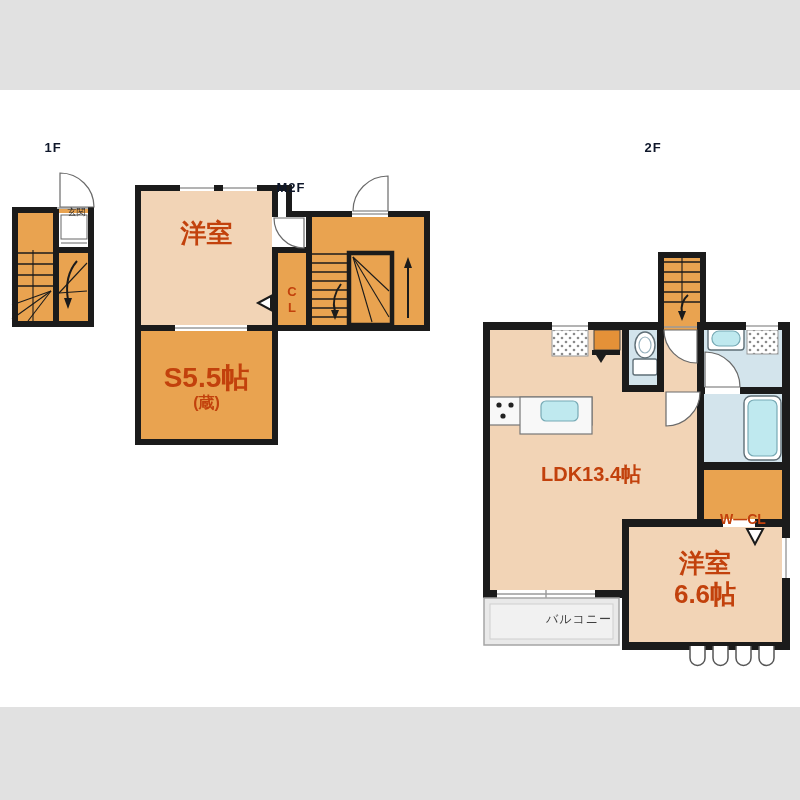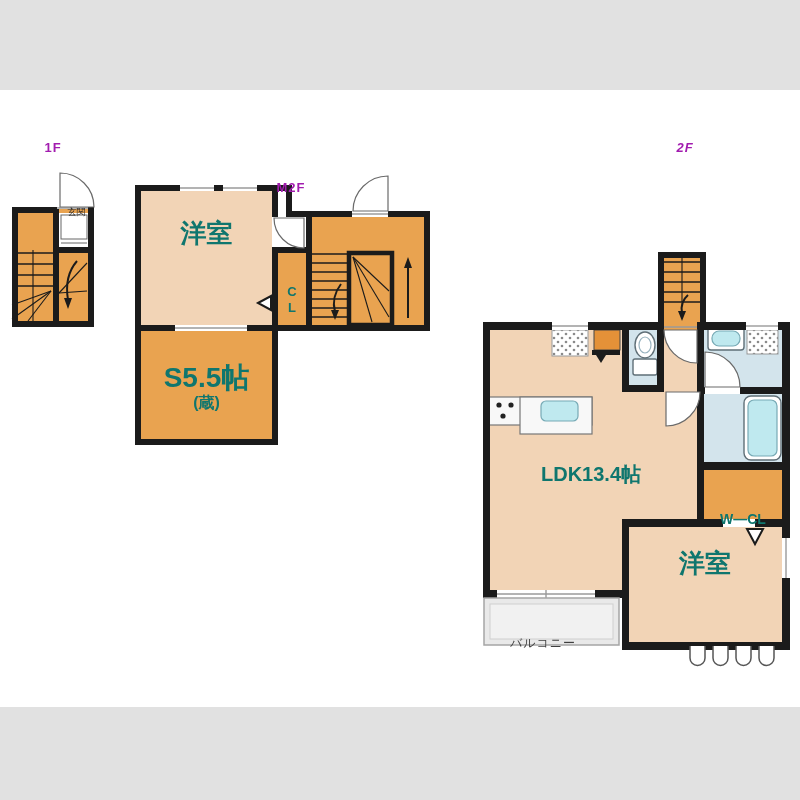--- a/index.html
+++ b/index.html
@@ -26,22 +26,22 @@
   .winline{stroke:#9a9a9a;stroke-width:1.4;}
   .thresh{fill:#b5b5b5;}
   .tread{stroke:#1b1b1b;stroke-width:1.3;}
   .thin{stroke:#1b1b1b;stroke-width:1.1;}
   .door{fill:#ffffff;stroke:#6a6a6a;stroke-width:1.2;}
   .fixw{fill:#ffffff;stroke:#5f6f77;stroke-width:1.4;}
   .fix{fill:var(--fixture);stroke:#77aab5;stroke-width:1.2;}
   .arrow{fill:none;stroke:#1b1b1b;stroke-width:2;}
   .head{fill:#1b1b1b;}
   .marker{fill:#ffffff;stroke:#1b1b1b;stroke-width:2;}
-  .txt{position:absolute;color:#0f766e;text-align:center;line-height:1.18;}
-  .floor-label{font-size:13px;font-weight:700;color:#a21caf;letter-spacing:1px;}
+  .txt{position:absolute;color:#c2410c;text-align:center;line-height:1.18;}
+  .floor-label{font-size:13px;font-weight:700;color:#0f172a;letter-spacing:1px;}
   .room-big{font-size:26px;font-weight:700;}
   .room-mid{font-size:28px;font-weight:700;}
   .room-sub{font-size:16px;font-weight:700;}
   .room-small{font-size:13px;font-weight:700;margin-top:24px;}
   .cl-label{font-size:13px;font-weight:700;line-height:1.25;}
   .balcony-label{font-size:12px;color:#3f3f3f;letter-spacing:1px;}
   .genkan-label{font-size:9px;color:#222;line-height:1;}
 </style>
 </head>
 <body>
@@ -241,21 +241,21 @@
       <path d="M 690,646 L 690,658 A 7.5 7.5 0 0 0 705,658 L 705,646" fill="#ffffff" stroke="#555" stroke-width="1.5"></path>
       <path d="M 713,646 L 713,658 A 7.5 7.5 0 0 0 728,658 L 728,646" fill="#ffffff" stroke="#555" stroke-width="1.5"></path>
       <path d="M 736,646 L 736,658 A 7.5 7.5 0 0 0 751,658 L 751,646" fill="#ffffff" stroke="#555" stroke-width="1.5"></path>
       <path d="M 759,646 L 759,658 A 7.5 7.5 0 0 0 774,658 L 774,646" fill="#ffffff" stroke="#555" stroke-width="1.5"></path>
     </g>
   </g>
 </svg>
 
 <div class="txt floor-label" style="left:28px;top:140px;width:50px;">1F</div>
 <div class="txt floor-label" style="left:261px;top:140px;width:60px;margin-top:40px;">M2F</div>
-<div class="txt floor-label" style="left:660px;top:140px;width:50px;font-style:italic;">2F</div>
+<div class="txt floor-label" style="left:628px;top:140px;width:50px;">2F</div>
 
 <div class="txt genkan-label" style="left:60px;top:208px;width:33px;">玄関</div>
 
 <div class="txt" style="left:141px;top:218px;width:131px;">
   <div class="room-big">洋室</div>
 </div>
 
 <div class="txt" style="left:141px;top:361px;width:131px;">
   <div class="room-mid">S5.5帖</div>
   <div class="room-sub">(蔵)</div>
@@ -265,15 +265,16 @@
   <div>C</div>
   <div>L</div>
 </div>
 
 <div class="txt room-big" style="left:488px;top:463px;width:206px;font-size:20px;">LDK13.4帖</div>
 
 <div class="txt room-small" style="left:704px;top:487px;width:78px;font-size:14px;">W—CL</div>
 
 <div class="txt" style="left:629px;top:548px;width:152px;">
   <div class="room-big">洋室</div>
-</div>
-
-<div class="txt balcony-label" style="left:484px;top:612px;width:118px;margin-top:24px;">バルコニー</div>
+  <div class="room-big">6.6帖</div>
+</div>
+
+<div class="txt balcony-label" style="left:520px;top:612px;width:118px;">バルコニー</div>
 
 </body></html>

